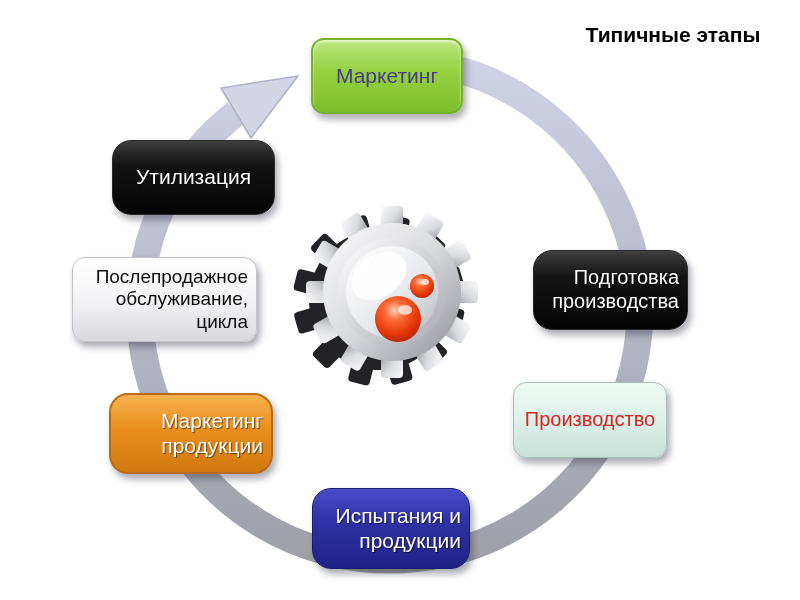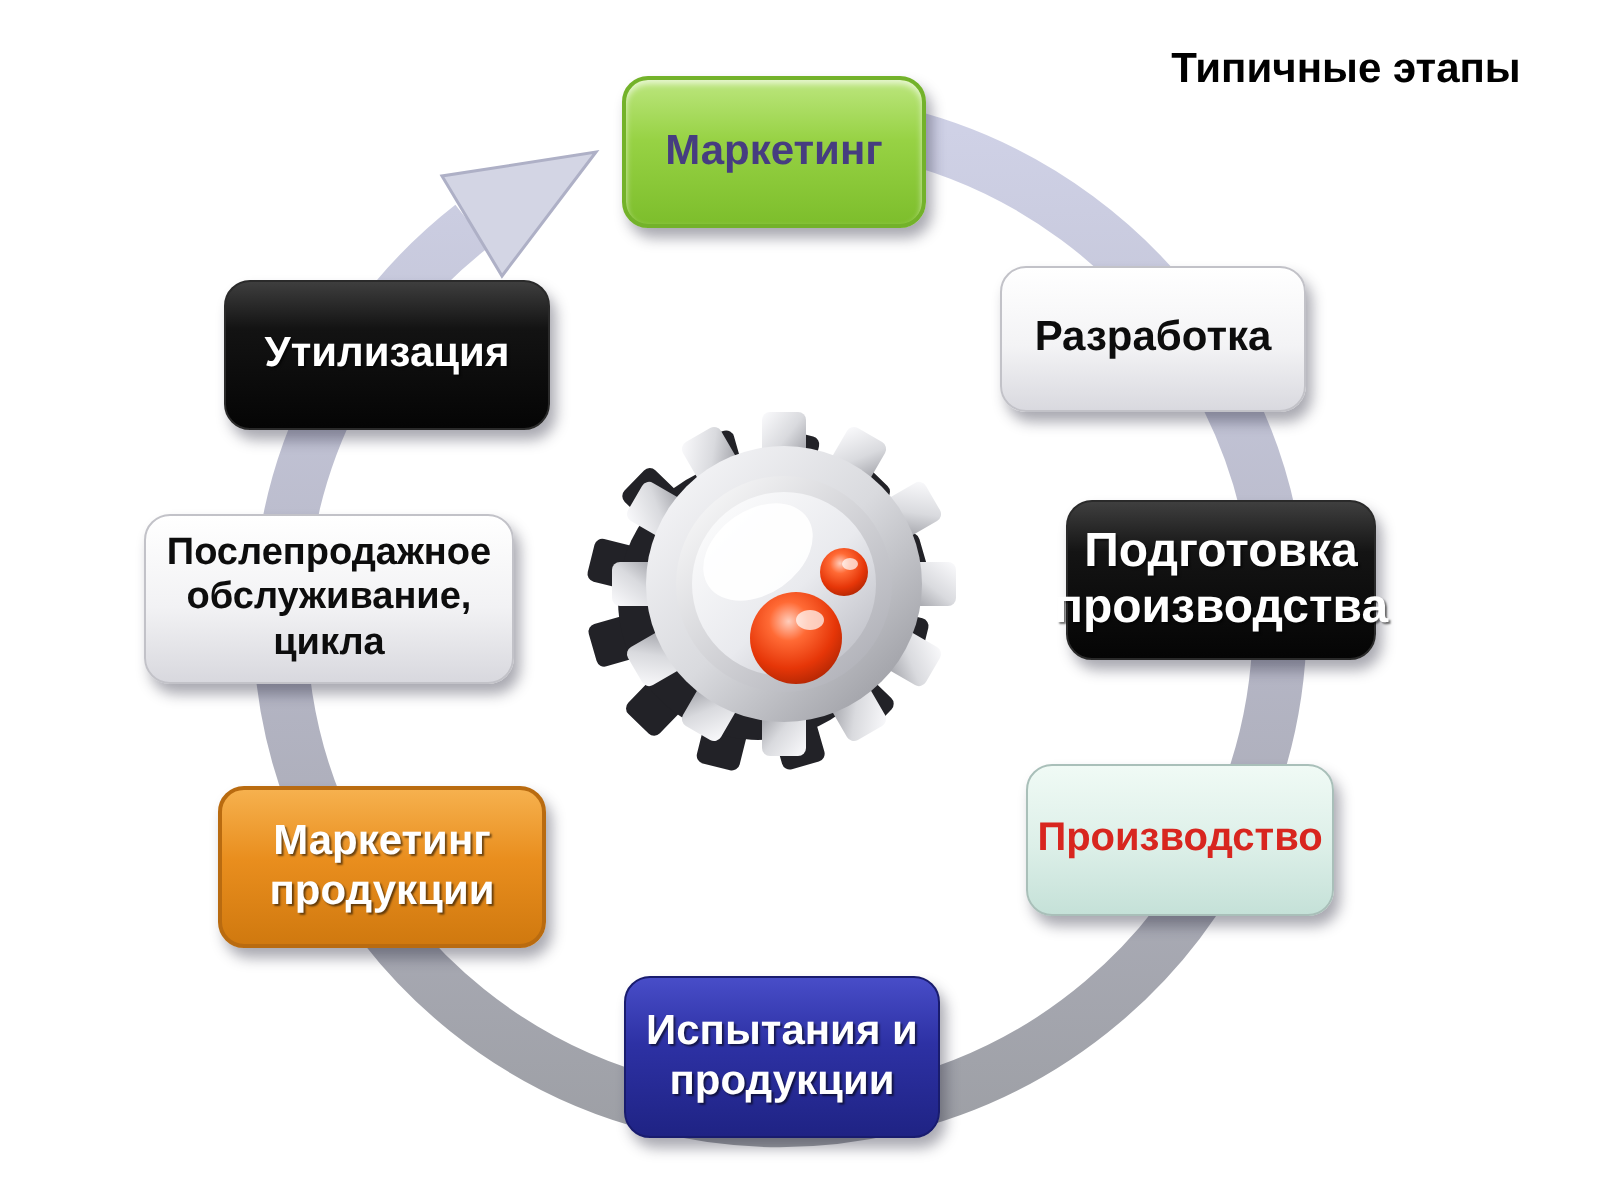--- a/index.html
+++ b/index.html
@@ -10,36 +10,36 @@
   svg.layer { position:absolute; left:0; top:0; }
 
   .title {
     position:absolute; left:553px; top:22px; width:240px;
     text-align:center; font-weight:700; font-size:21px; line-height:26px;
     color:#000;
   }
 
   .stage {
     position:absolute; display:flex; align-items:center; justify-content:center;
-    text-align:center; font-weight:700; border-radius:13px; line-height:1.18;
+    text-align:right; font-weight:400; border-radius:13px; line-height:1.18;
     box-sizing:border-box; padding:3px 8px;
     box-shadow:3px 5px 7px rgba(40,40,60,0.40);
   }
-  .stage.darktxt { text-shadow:1px 1px 1px rgba(0,0,0,0.55); }
+  .stage.darktxt { text-shadow:1px 1px 1px rgba(0,0,0,0.55);border-radius:19px; }
 
   .st-marketing   { left:311px; top:38px;  width:152px; height:76px;
     background:linear-gradient(180deg,#BCE67E 0%,#97D244 42%,#7DBE2C 100%);
     border:2px solid #73B22A; color:#463D80; font-size:21px;
     box-shadow:inset 0 2px 3px rgba(255,255,255,.65), 3px 5px 7px rgba(40,40,60,.4); }
   .st-razrabotka  { left:500px; top:133px; width:153px; height:73px;
     background:linear-gradient(180deg,#FFFFFF 0%,#F3F3F5 55%,#D9D9DF 100%);
     border:1px solid #C2C2C8; color:#0D0D0D; font-size:21px; }
   .st-podgotovka  { left:533px; top:250px; width:155px; height:80px;
     background:linear-gradient(180deg,#3F3F3F 0%,#141414 32%,#050505 100%);
-    border:1px solid #2A2A2A; color:#FFFFFF; font-size:24px; }
+    border:1px solid #2A2A2A; color:#FFFFFF; font-size:20px; }
   .st-proizvodstvo{ left:513px; top:382px; width:154px; height:76px;
     background:linear-gradient(180deg,#F0FAF5 0%,#DCEFE8 55%,#C5E1D8 100%);
     border:1px solid #A9BFB9; color:#D8261F; font-size:20px; }
   .st-ispytaniya  { left:312px; top:488px; width:158px; height:81px;
     background:linear-gradient(180deg,#484DC8 0%,#2D31A4 42%,#1F2384 100%);
     border:1px solid #191C6E; color:#FFFFFF; font-size:21px; }
   .st-postavka    { left:109px; top:393px; width:164px; height:81px;
     background:linear-gradient(180deg,#F6B14E 0%,#E98E1E 45%,#D0790F 100%);
     border:2px solid #B96B10; color:#FFFFFF; font-size:21px; }
   .st-service     { left:72px;  top:257px; width:185px; height:85px;
@@ -132,23 +132,20 @@
     </g>
   </svg>
 
   <div class="title">
     <div>Типичные этапы</div>
   </div>
 
   <div class="stage st-marketing">
     <span>Маркетинг</span>
   </div>
-  <div class="stage st-razrabotka">
-    <span>Разработка</span>
-  </div>
   <div class="stage st-podgotovka darktxt">
     <span>Подготовка производства</span>
   </div>
   <div class="stage st-proizvodstvo">
     <span>Производство</span>
   </div>
   <div class="stage st-ispytaniya darktxt">
     <span>Испытания и продукции</span>
   </div>
   <div class="stage st-postavka darktxt">

